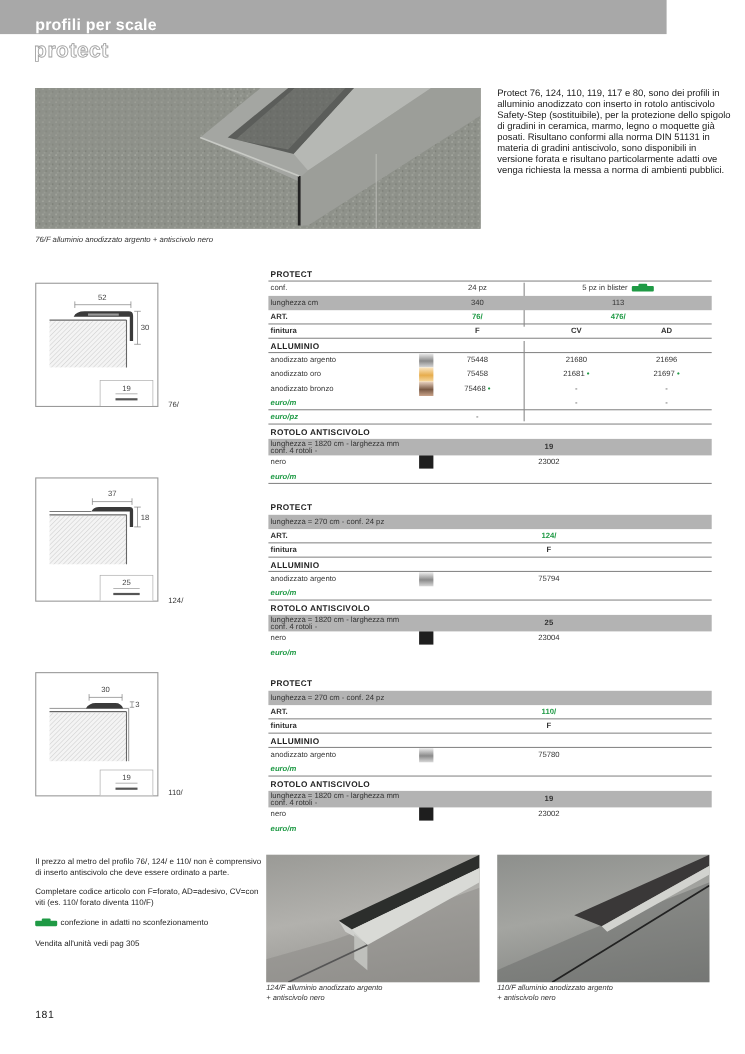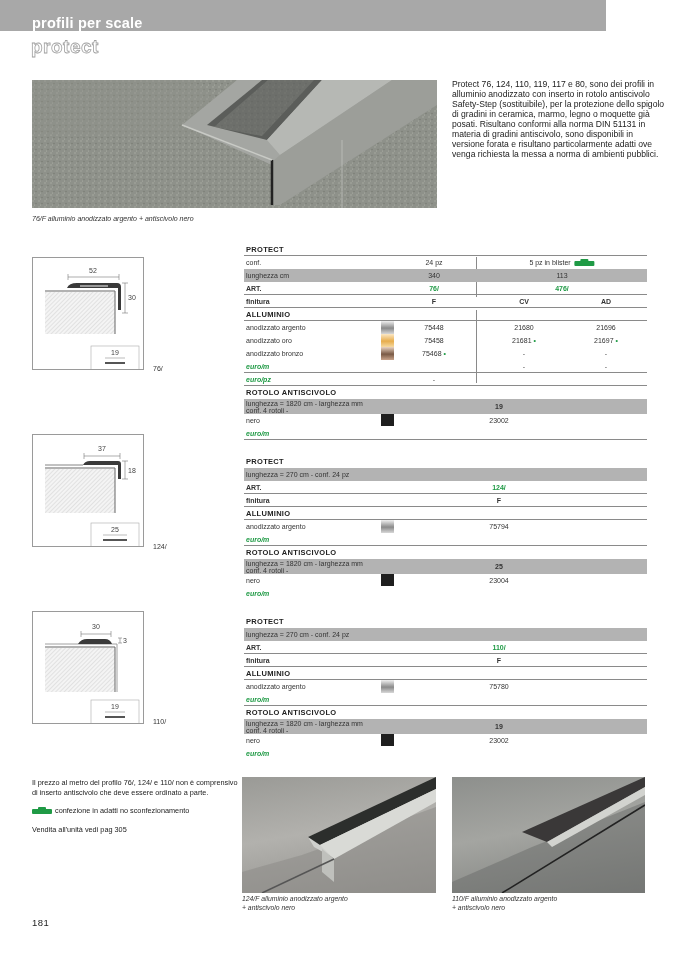--- a/index.html
+++ b/index.html
@@ -327,20 +327,21 @@
     <span class="swatch sw-nero"></span>
     <span class="cell cAll"><span class="center-wrap">23002</span></span>
   </div>
   <div class="row">
       <span class="cell c0 green ital">euro/m</span>
     </div>
 </div>
 
 <div class="notes">
   <p>Il prezzo al metro del profilo 76/, 124/ e 110/ non è comprensivo di inserto antiscivolo che deve essere ordinato a parte.</p>
+  <p>Completare codice articolo con F=forato, AD=adesivo, CV=con viti (es. 110/ forato diventa 110/F)</p>
   <p><span class="blister" style="margin-left:0;margin-right:3px;"></span><span>confezione in adatti no sconfezionamento</span></p>
   <p>Vendita all'unità vedi pag 305</p>
 </div>
 <div class="page-num">181</div>
 
 <div class="photo2 a">
   <svg width="194" height="116" viewBox="0 0 194 116">
     <polygon points="0,116 0,95 60,78 194,30 194,116" fill="#8f8e8a" opacity="0.6"></polygon>
     <polygon points="66,60 194,5 194,20 90,80 72,70" fill="#cfd0cd"></polygon>
     <polygon points="66,60 194,0 194,12 78,68" fill="#2c2e2c"></polygon>

